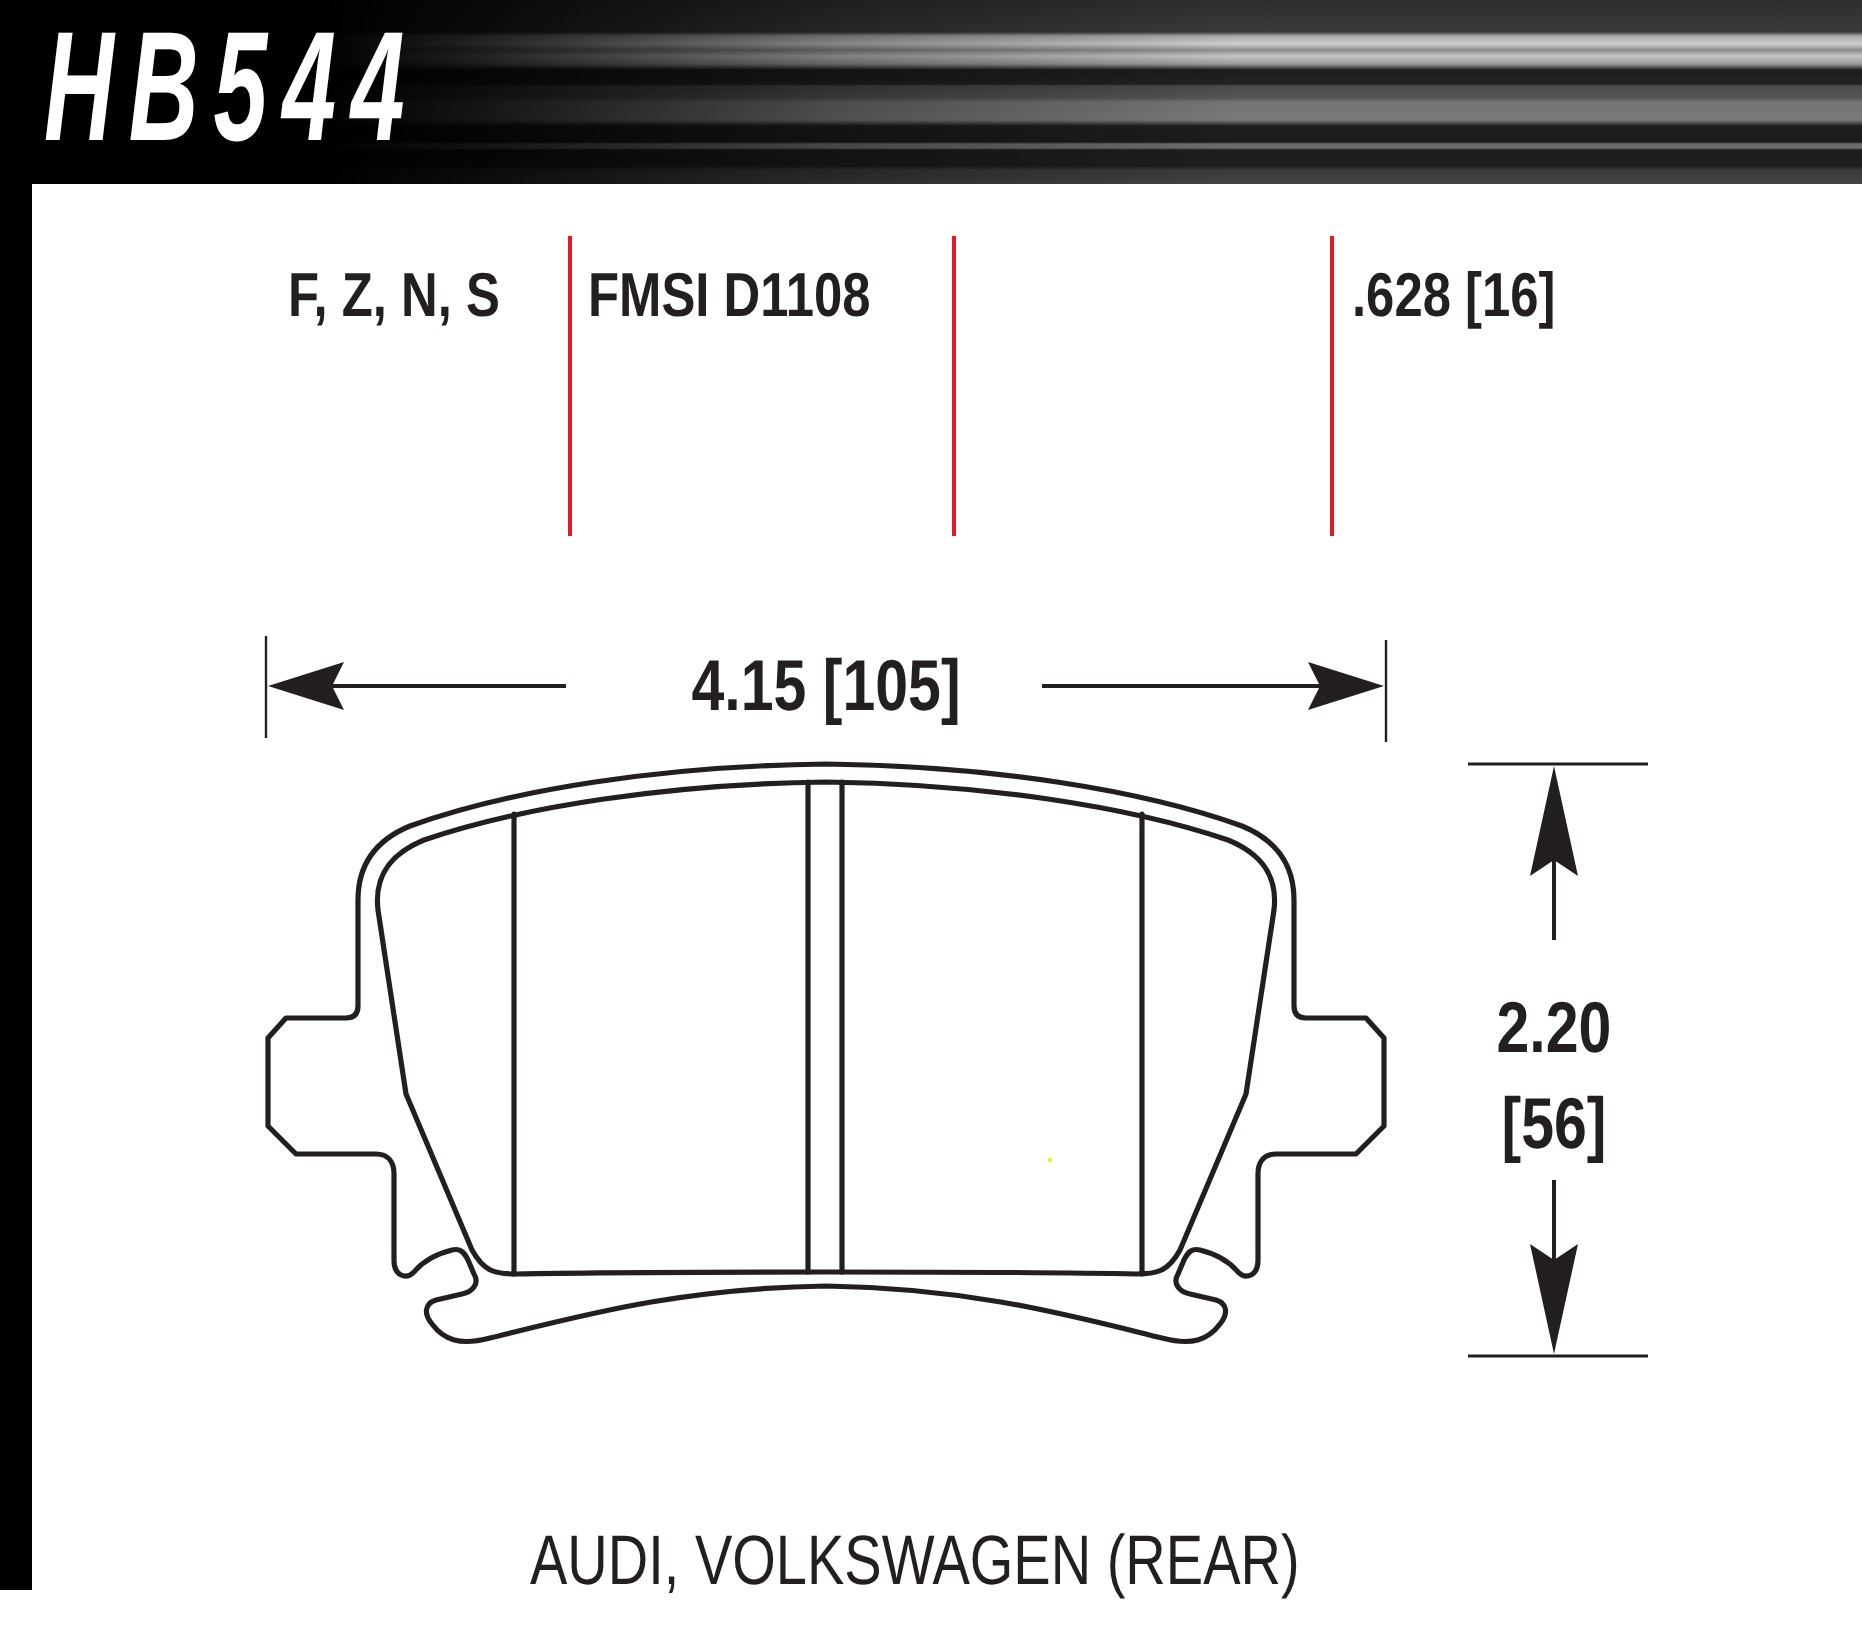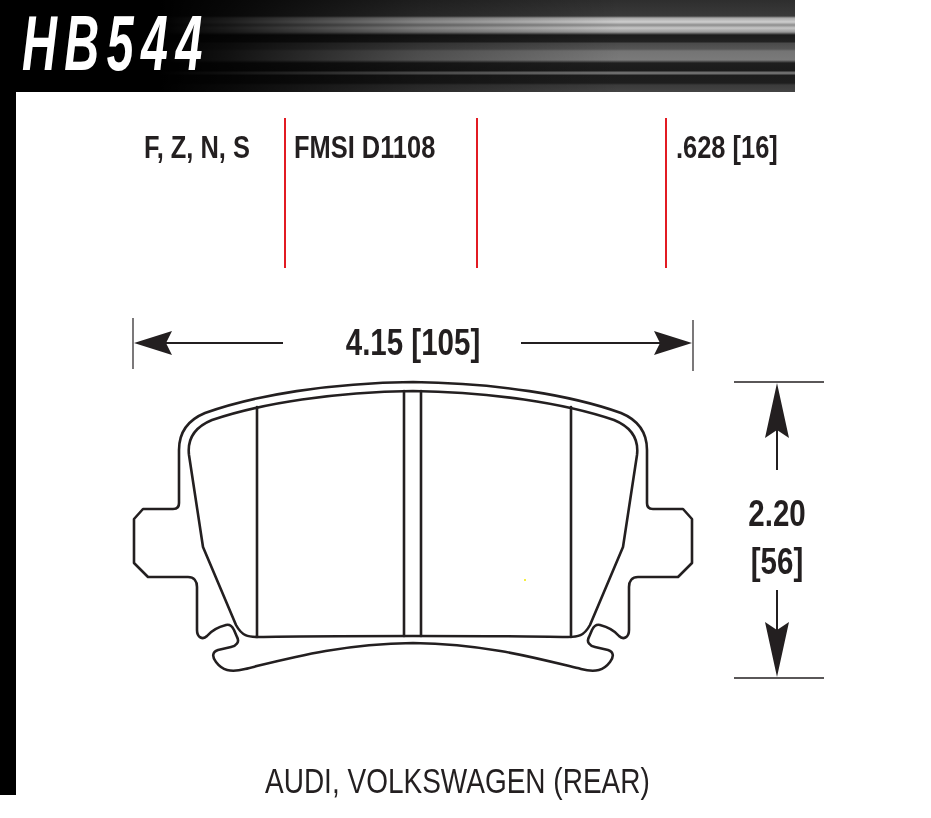--- a/index.html
+++ b/index.html
@@ -1,19 +1,19 @@
 <!DOCTYPE html>
 <html><head>
   <meta charset="utf-8">
   <style>
     html, body { margin: 0; padding: 0; background: #ffffff; }
     body { width: 931px; height: 818px; position: relative; overflow: hidden;
            font-family: "Liberation Sans", "DejaVu Sans", sans-serif; }
     .header {
-      position: absolute; left: 0; top: 0; width: 795px; height: 92px;
+      position: absolute; left: 0; top: 0; width: 931px; height: 92px;
       background:
         linear-gradient(90deg, #000 0px, #000 160px, rgba(0,0,0,0.85) 230px, rgba(0,0,0,0.35) 420px, rgba(0,0,0,0) 620px),
         linear-gradient(180deg,
           #2e2e2e 0px, #3a3a3a 16px,
           #a9a9a9 18px, #cfcfcf 22px, #8d8d8d 25px, #c6c6c6 28px, #9a9a9a 32px,
           #1c1c1c 35px, #222 42px,
           #4a4a4a 43px, #555 49px,
           #747474 51px, #7a7a7a 60px,
           #1e1e1e 63px, #1b1b1b 71px,
           #6d6d6d 72px, #6d6d6d 74px,

